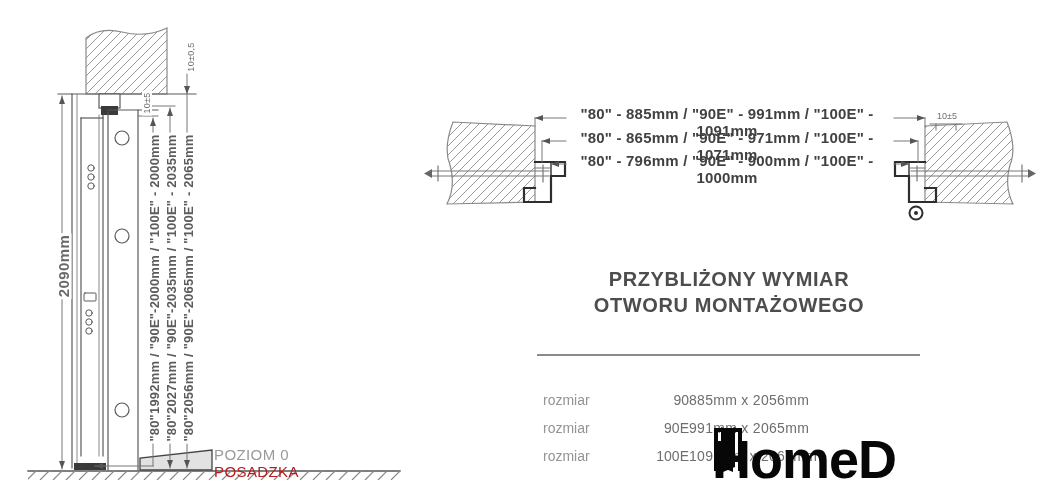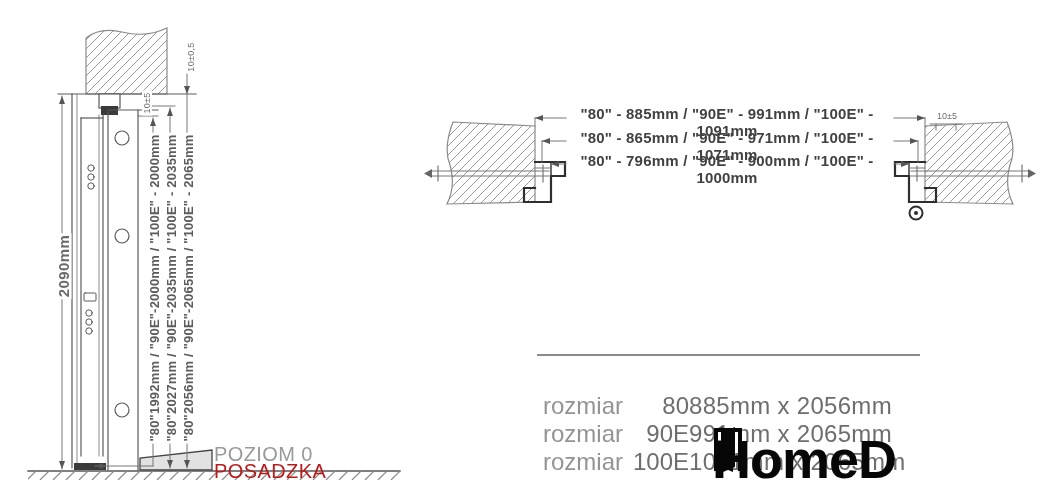--- a/index.html
+++ b/index.html
@@ -19,26 +19,26 @@
   .micro-h{position:absolute;font-size:9px;color:#6f6f6f;background:#fff;padding:0 1px;white-space:nowrap;}
   .wline{
     position:absolute;left:558px;width:338px;text-align:center;
     font-size:15px;font-weight:bold;color:#414141;letter-spacing:0.2px;
   }
   .heading{
     position:absolute;left:529px;top:266px;width:400px;text-align:center;
     font-size:20px;font-weight:bold;color:#4d4d4d;letter-spacing:0.6px;line-height:26px;
   }
   .divider{position:absolute;left:537px;top:354px;width:383px;height:0;border-top:2px solid #8a8a8a;}
-  .size-table{position:absolute;left:543px;top:392px;font-size:24px;}
+  .size-table{position:absolute;left:543px;top:392px;font-size:14px;}
   .size-row{display:flex;align-items:baseline;height:28px;}
   .size-row .lab{width:84px;color:#949494;}
   .size-row .siz{width:56px;text-align:right;color:#6e6e6e;margin-left:6px;}
   .size-row .val{color:#6e6e6e;letter-spacing:0.3px;}
-  .floor-caption{position:absolute;left:214px;top:446px;font-size:20px;line-height:17px;}
+  .floor-caption{position:absolute;left:214px;top:446px;font-size:15px;line-height:17px;}
   .floor-caption .lvl{color:#9a9a9a;letter-spacing:0.4px;}
   .floor-caption .nm{color:#b91c1c;font-weight:normal;letter-spacing:0.4px;}
   .watermark{
     position:absolute;left:712px;top:424px;height:70px;display:flex;align-items:center;
     font-size:54px;font-weight:bold;color:#070707;letter-spacing:-1px;
   }
   .watermark .door-ic{display:block;margin:2px 1px 0 1px;}
 </style>
 </head>
 <body>
@@ -174,26 +174,30 @@
   <div class="floor-caption">
     <div class="lvl">POZIOM 0</div>
     <div class="nm">POSADZKA</div>
   </div>
 
   <div class="wline" style="top:105px;">"80" - 885mm / "90E" - 991mm / "100E" - 1091mm</div>
   <div class="wline" style="top:129px;">"80" - 865mm / "90E" - 971mm / "100E" - 1071mm</div>
   <div class="wline" style="top:152px;">"80" - 796mm / "90E" - 900mm / "100E" - 1000mm</div>
   <div class="micro-h" style="left:936px;top:111px;">10±5</div>
 
+  <div class="heading">
+    <div>PRZYBLIŻONY WYMIAR</div>
+    <div>OTWORU MONTAŻOWEGO</div>
+  </div>
   <div class="divider"></div>
 
   <div class="size-table">
     <div class="size-row">
       <span class="lab">rozmiar</span>
-      <span class="siz">80</span>
+      <span class="siz">90</span>
       <span class="val">885mm x 2056mm</span>
     </div>
     <div class="size-row">
       <span class="lab">rozmiar</span>
       <span class="siz">90E</span>
       <span class="val">991mm x 2065mm</span>
     </div>
     <div class="size-row">
       <span class="lab">rozmiar</span>
       <span class="siz">100E</span>

